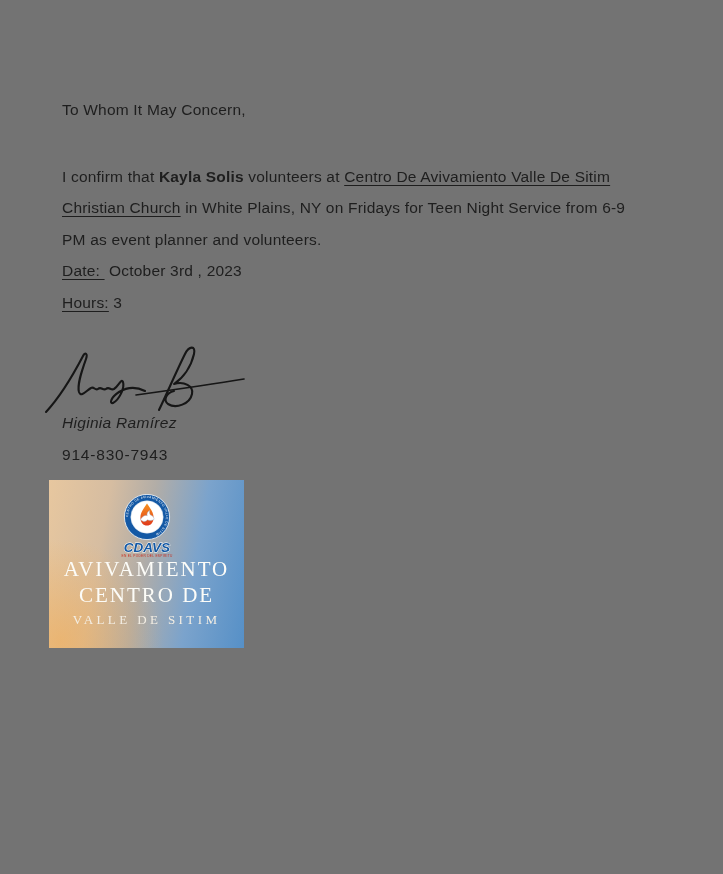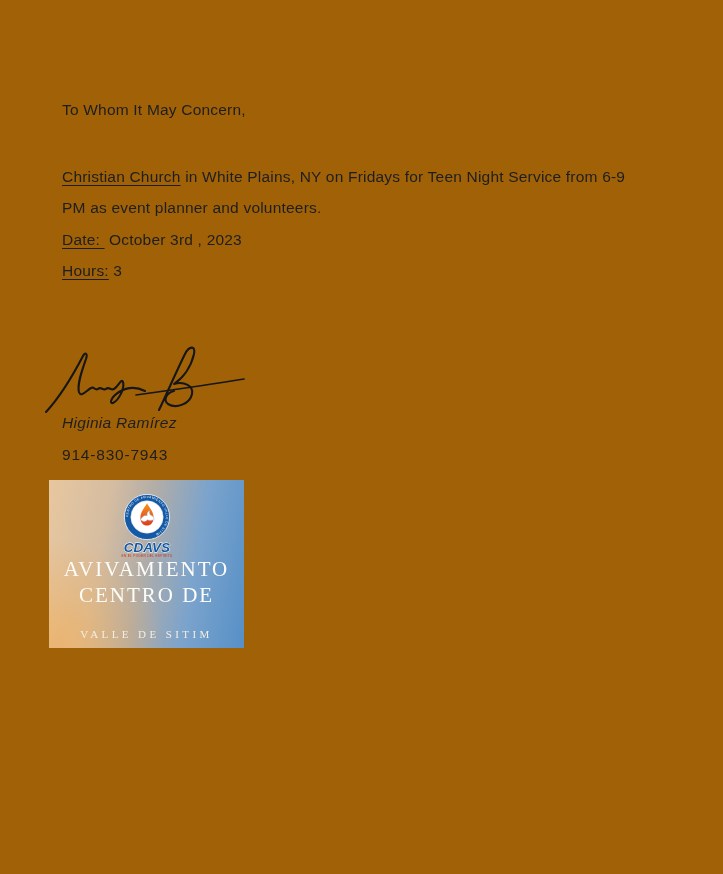--- a/index.html
+++ b/index.html
@@ -1,17 +1,17 @@
 <!DOCTYPE html>
 <html><head>
 <meta charset="utf-8">
 <style>
   html,body { margin:0; padding:0; background:#ffffff; }
   .page {
-    position:relative; width:723px; height:874px; background:#a16207;
+    position:relative; width:723px; height:874px; background:#737373;
     font-family:"Liberation Sans", sans-serif; color:#1e1e1e; overflow:hidden;
   }
   .salutation {
     position:absolute; left:62px; top:101px; font-size:15.5px; letter-spacing:0.2px;
   }
   .body-block {
     position:absolute; left:62px; top:161px; font-size:15.5px; letter-spacing:0.2px;
   }
   .body-line { white-space:pre; line-height:31.4px; }
   .body-line span.b { font-weight:700; }
@@ -31,32 +31,33 @@
       radial-gradient(circle at 6% 96%, rgba(243,173,84,0.60), rgba(243,173,84,0) 42%),
       linear-gradient(100deg, #e7c79f 0%, #d6bda1 28%, #b2ada7 48%, #7ba3cc 72%, #5690c7 100%);
   }
   .badge { margin-top:14px; width:90px; height:64px; display:block; }
   .org-line {
     font-family:"Liberation Serif", serif; color:#fcfcf8; font-size:21px;
     letter-spacing:2px; line-height:22.5px; text-align:center; margin-top:0;
   }
   .org-line.first { margin-top:3px; }
   .org-sub {
-    font-family:"Liberation Serif", serif; color:#f3eee4; font-size:11px;
-    letter-spacing:3.4px; margin-top:22px; text-align:right;
+    font-family:"Liberation Serif", serif; color:#f3eee4; font-size:13px;
+    letter-spacing:3.4px; margin-top:6px; text-align:right;
   }
 </style>
 </head>
 <body>
 
 <div class="page">
 
   <div class="salutation">To Whom It May Concern,</div>
 
   <div class="body-block">
+      <div class="body-line"><span>I confirm that </span><span class="b">Kayla Solis</span><span> volunteers at </span><span class="u">Centro De Avivamiento Valle De Sitim</span></div>
       <div class="body-line"><span class="u">Christian Church</span><span> in White Plains, NY on Fridays for Teen Night Service from </span><span class="i">6-9</span></div>
       <div class="body-line"><span class="i">PM as event planner and volunteers.</span></div>
       <div class="body-line"><span class="u">Date: </span><span> October 3rd , 2023</span></div>
       <div class="body-line"><span class="u">Hours:</span><span> 3</span></div>
     </div>
 
   <div class="sig-wrap">
     <svg width="210" height="78" viewBox="0 0 210 78">
       <g fill="none" stroke="#161616" stroke-linecap="round" stroke-linejoin="round">
         <path stroke-width="2.1" d="M6,70 C18,57 31,37 43,14 C45,10 48,11 46,17 C41,31 37,43 39,50 C41,56 47,48 51,46 C54,44 55,49 58,47 C61,44 63,49 66,47 C69,44 71,49 74,47 C79,44 81,36 83,40 C85,46 79,58 73,61 C69,62 71,55 79,50 C89,44 99,46 105,49"></path>

